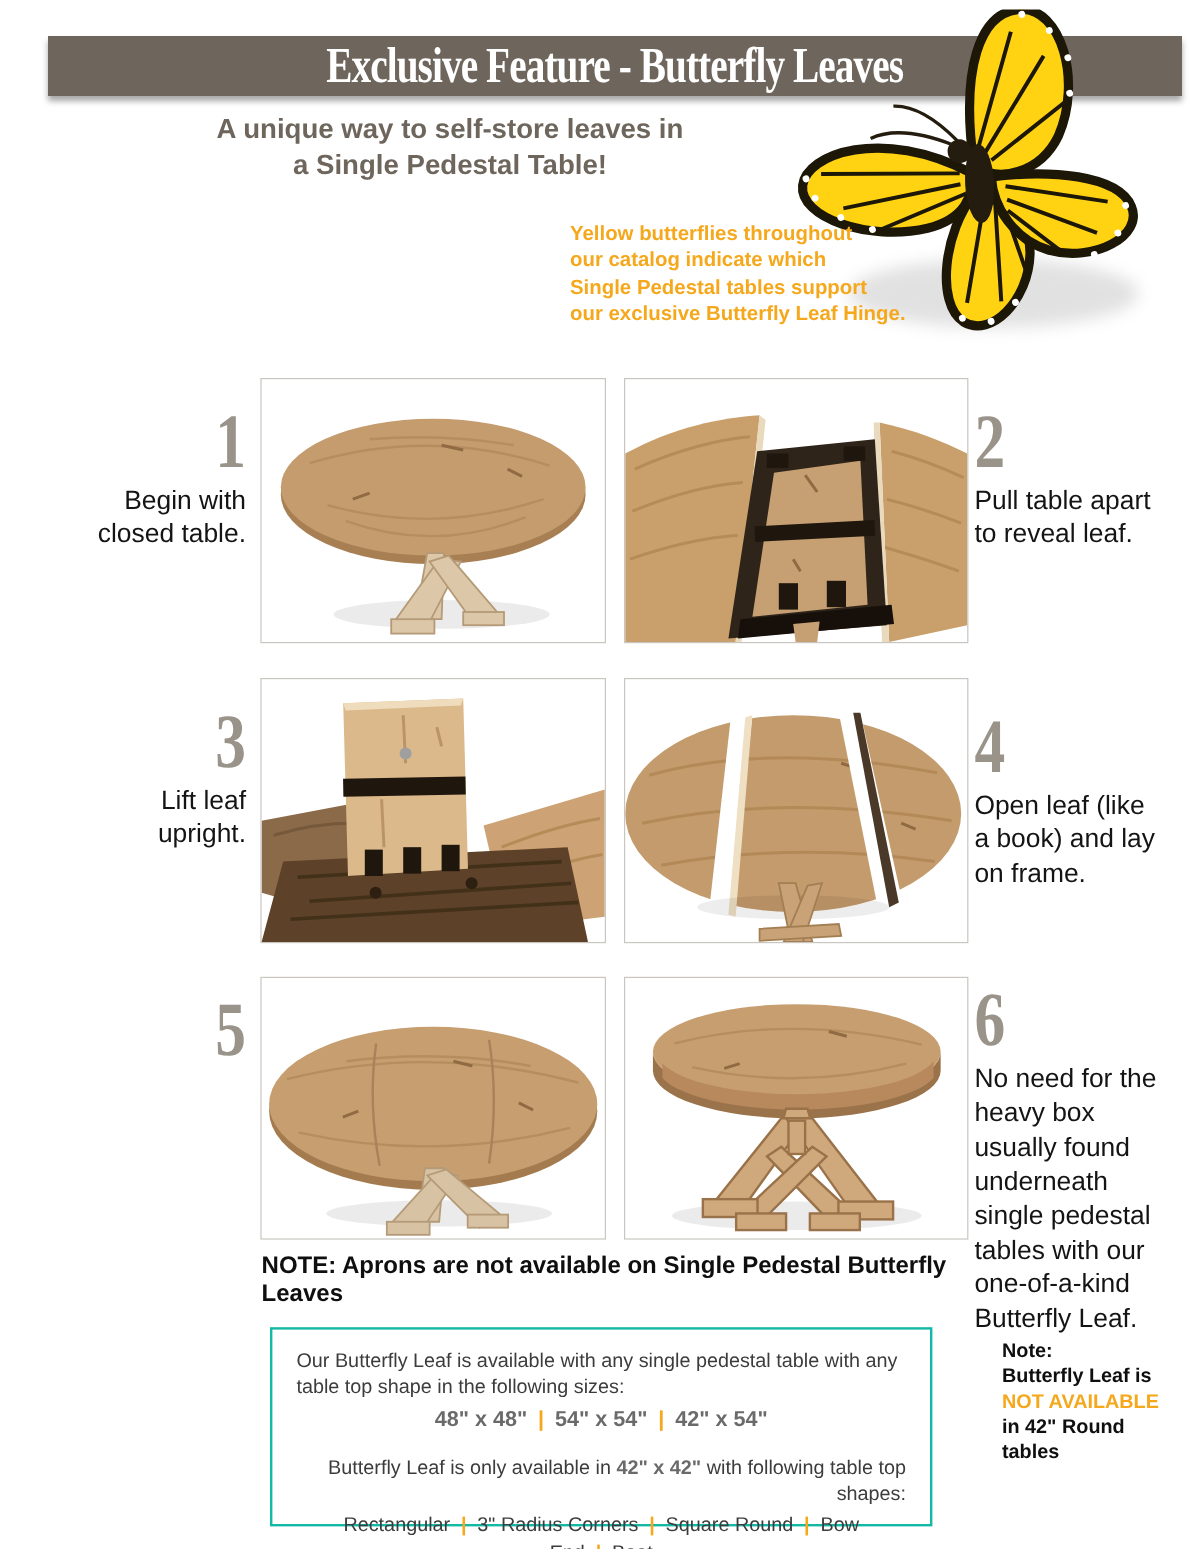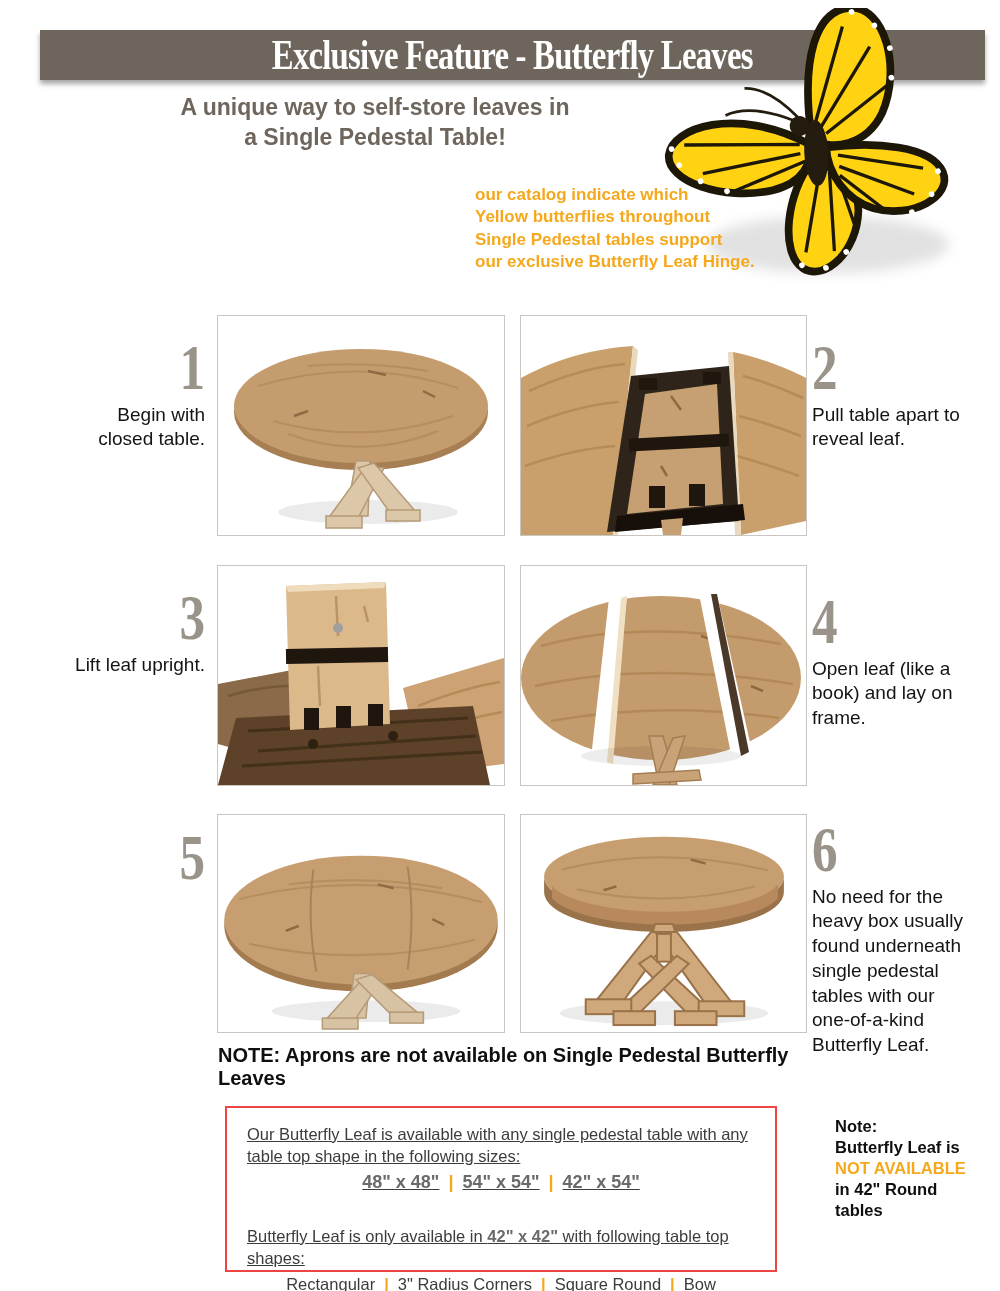--- a/index.html
+++ b/index.html
@@ -35,39 +35,39 @@
   #panel-6{left:520px;top:814px;width:287px;height:219px;}
 
   
   .step{position:absolute;}
   .step .num{font-family:"Liberation Serif",serif;font-weight:bold;color:#9a938a;
     font-size:64px;line-height:.95;transform:scaleX(.8);}
   .step.left{text-align:right;}
   .step.left .num{transform-origin:right center;}
   .step.right{text-align:left;}
   .step.right .num{transform-origin:left center;}
-  .step .cap{color:#141414;font-size:19px;line-height:1.3;margin-top:4px;}
+  .step .cap{color:#141414;font-size:22px;line-height:1.3;margin-top:4px;}
   #step-1{left:75px;top:338px;width:130px;}
   #step-2{left:812px;top:338px;width:155px;}
   #step-3{left:60px;top:588px;width:145px;}
   #step-4{left:812px;top:592px;width:155px;}
   #step-5{left:75px;top:828px;width:130px;}
   #step-6{left:812px;top:820px;width:165px;}
 
   
   .apron-note{position:absolute;left:218px;top:1044px;width:600px;
     color:#0f0f0f;font-weight:bold;font-size:20px;}
 
   
   .avail-box{position:absolute;left:225px;top:1106px;width:552px;height:166px;
-    border:2px solid #ef4444;box-sizing:border-box;padding:15px 20px 10px 20px;
-    color:#3c3c3c;font-size:16.5px;line-height:1.35;text-decoration:underline;}
+    border:2px solid #14b8a6;box-sizing:border-box;padding:15px 20px 10px 20px;
+    color:#3c3c3c;font-size:16.5px;line-height:1.35;}
   .sizes-line{text-align:center;font-weight:bold;color:#6a6a6a;font-size:18px;margin-top:2px;}
   .sizes-line .sep,.shapes-line .sep{color:#f5a81c;font-weight:bold;margin:0 9px;}
-  .line2{text-align:left;margin-top:31px;}
+  .line2{text-align:right;margin-top:18px;}
   .line2 .hl{font-weight:bold;color:#6a6a6a;}
   .shapes-line{text-align:center;margin-top:4px;}
 
   
   .side-note{position:absolute;left:835px;top:1116px;width:155px;
     font-weight:bold;font-size:16.5px;line-height:1.28;color:#0f0f0f;}
   .side-note .hl{color:#f5a81c;}
 </style>
 </head>
 <body>
@@ -123,22 +123,22 @@
       </g>
     </svg>
   </div>
 
   <div class="subtitle">
     <div>A unique way to self-store leaves in</div>
     <div>a Single Pedestal Table!</div>
   </div>
 
   <div class="butterfly-note">
+    <div>Yellow butterflies throughout</div>
     <div>our catalog indicate which</div>
-    <div>Yellow butterflies throughout</div>
     <div>Single Pedestal tables support</div>
     <div>our exclusive Butterfly Leaf Hinge.</div>
   </div>
 
   <div class="panel" id="panel-1">
     <svg viewBox="0 0 286 219">
       <ellipse cx="150" cy="196" rx="90" ry="12" fill="#000" opacity="0.08"></ellipse>
       <ellipse cx="143" cy="96" rx="127" ry="58" fill="#a87f53"></ellipse>
       <ellipse cx="143" cy="90" rx="127" ry="57" fill="#c59c6e"></ellipse>
       <path d="M40,70 Q140,40 240,72 M55,105 Q145,130 235,100 M90,50 Q150,45 210,55 M70,118 Q145,145 220,115" stroke="#b28a5c" stroke-width="2" fill="none" opacity="0.8"></path>

